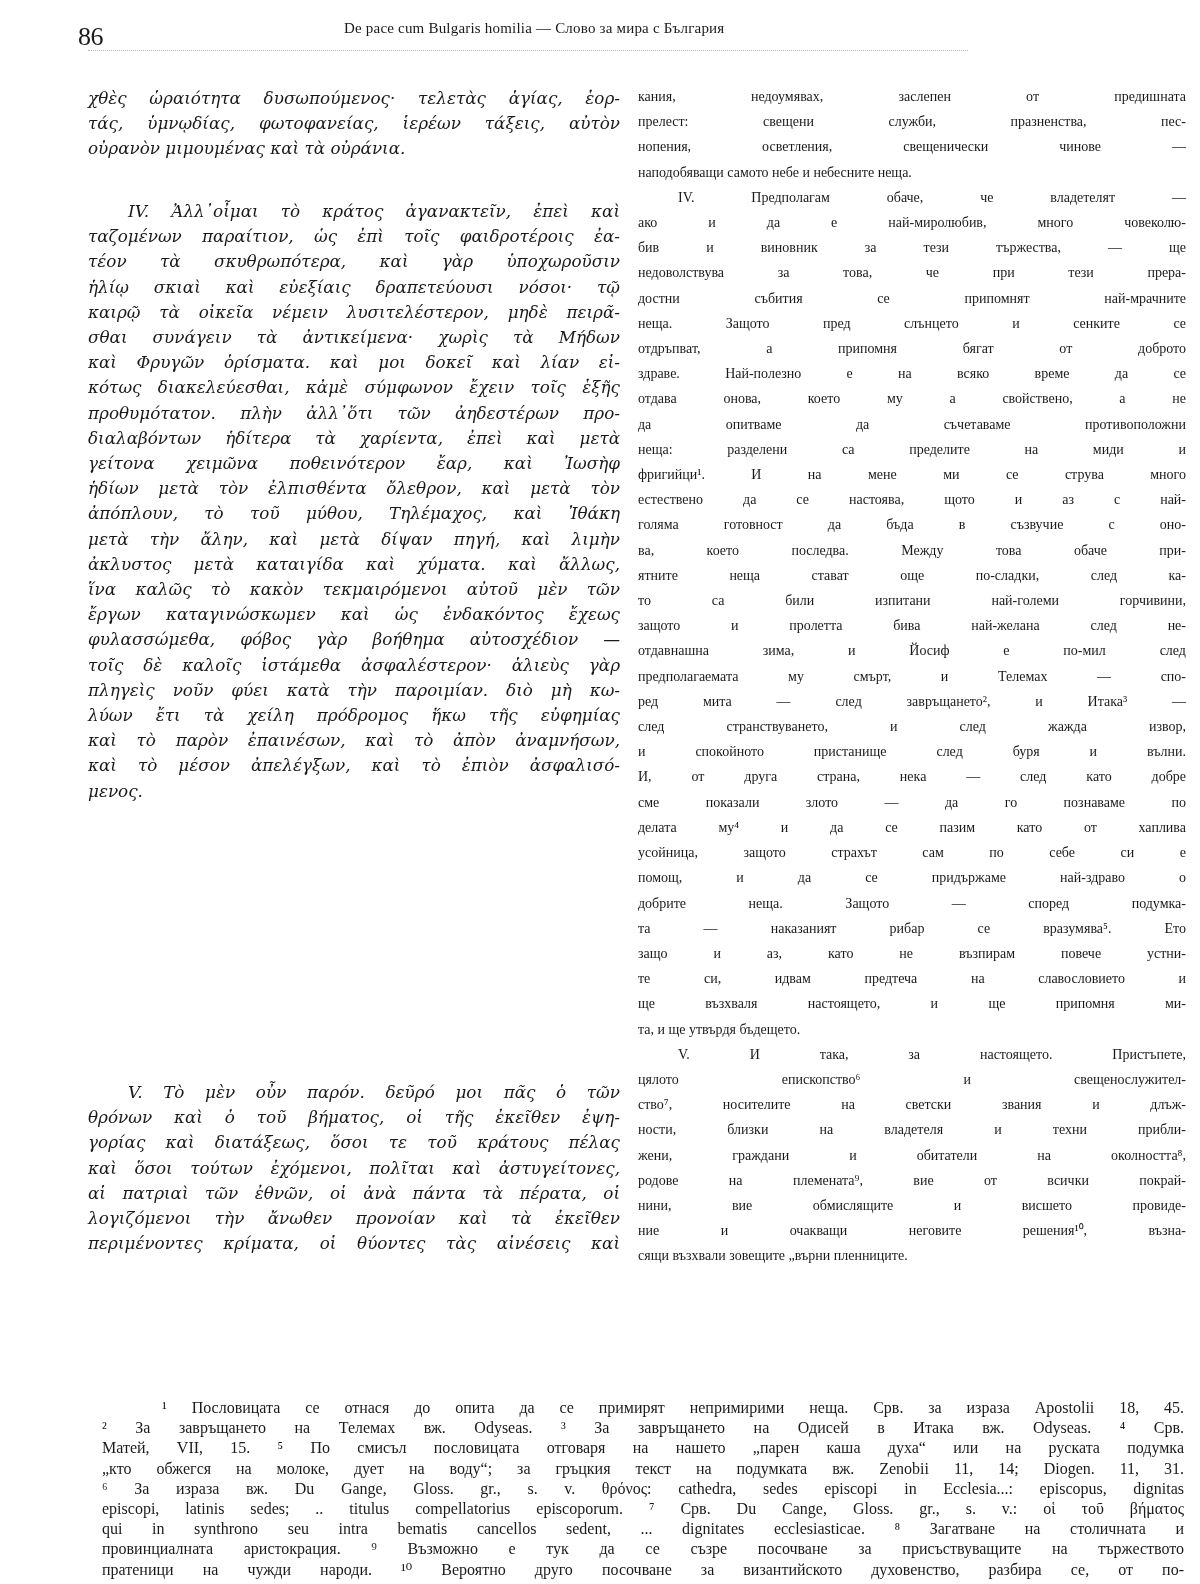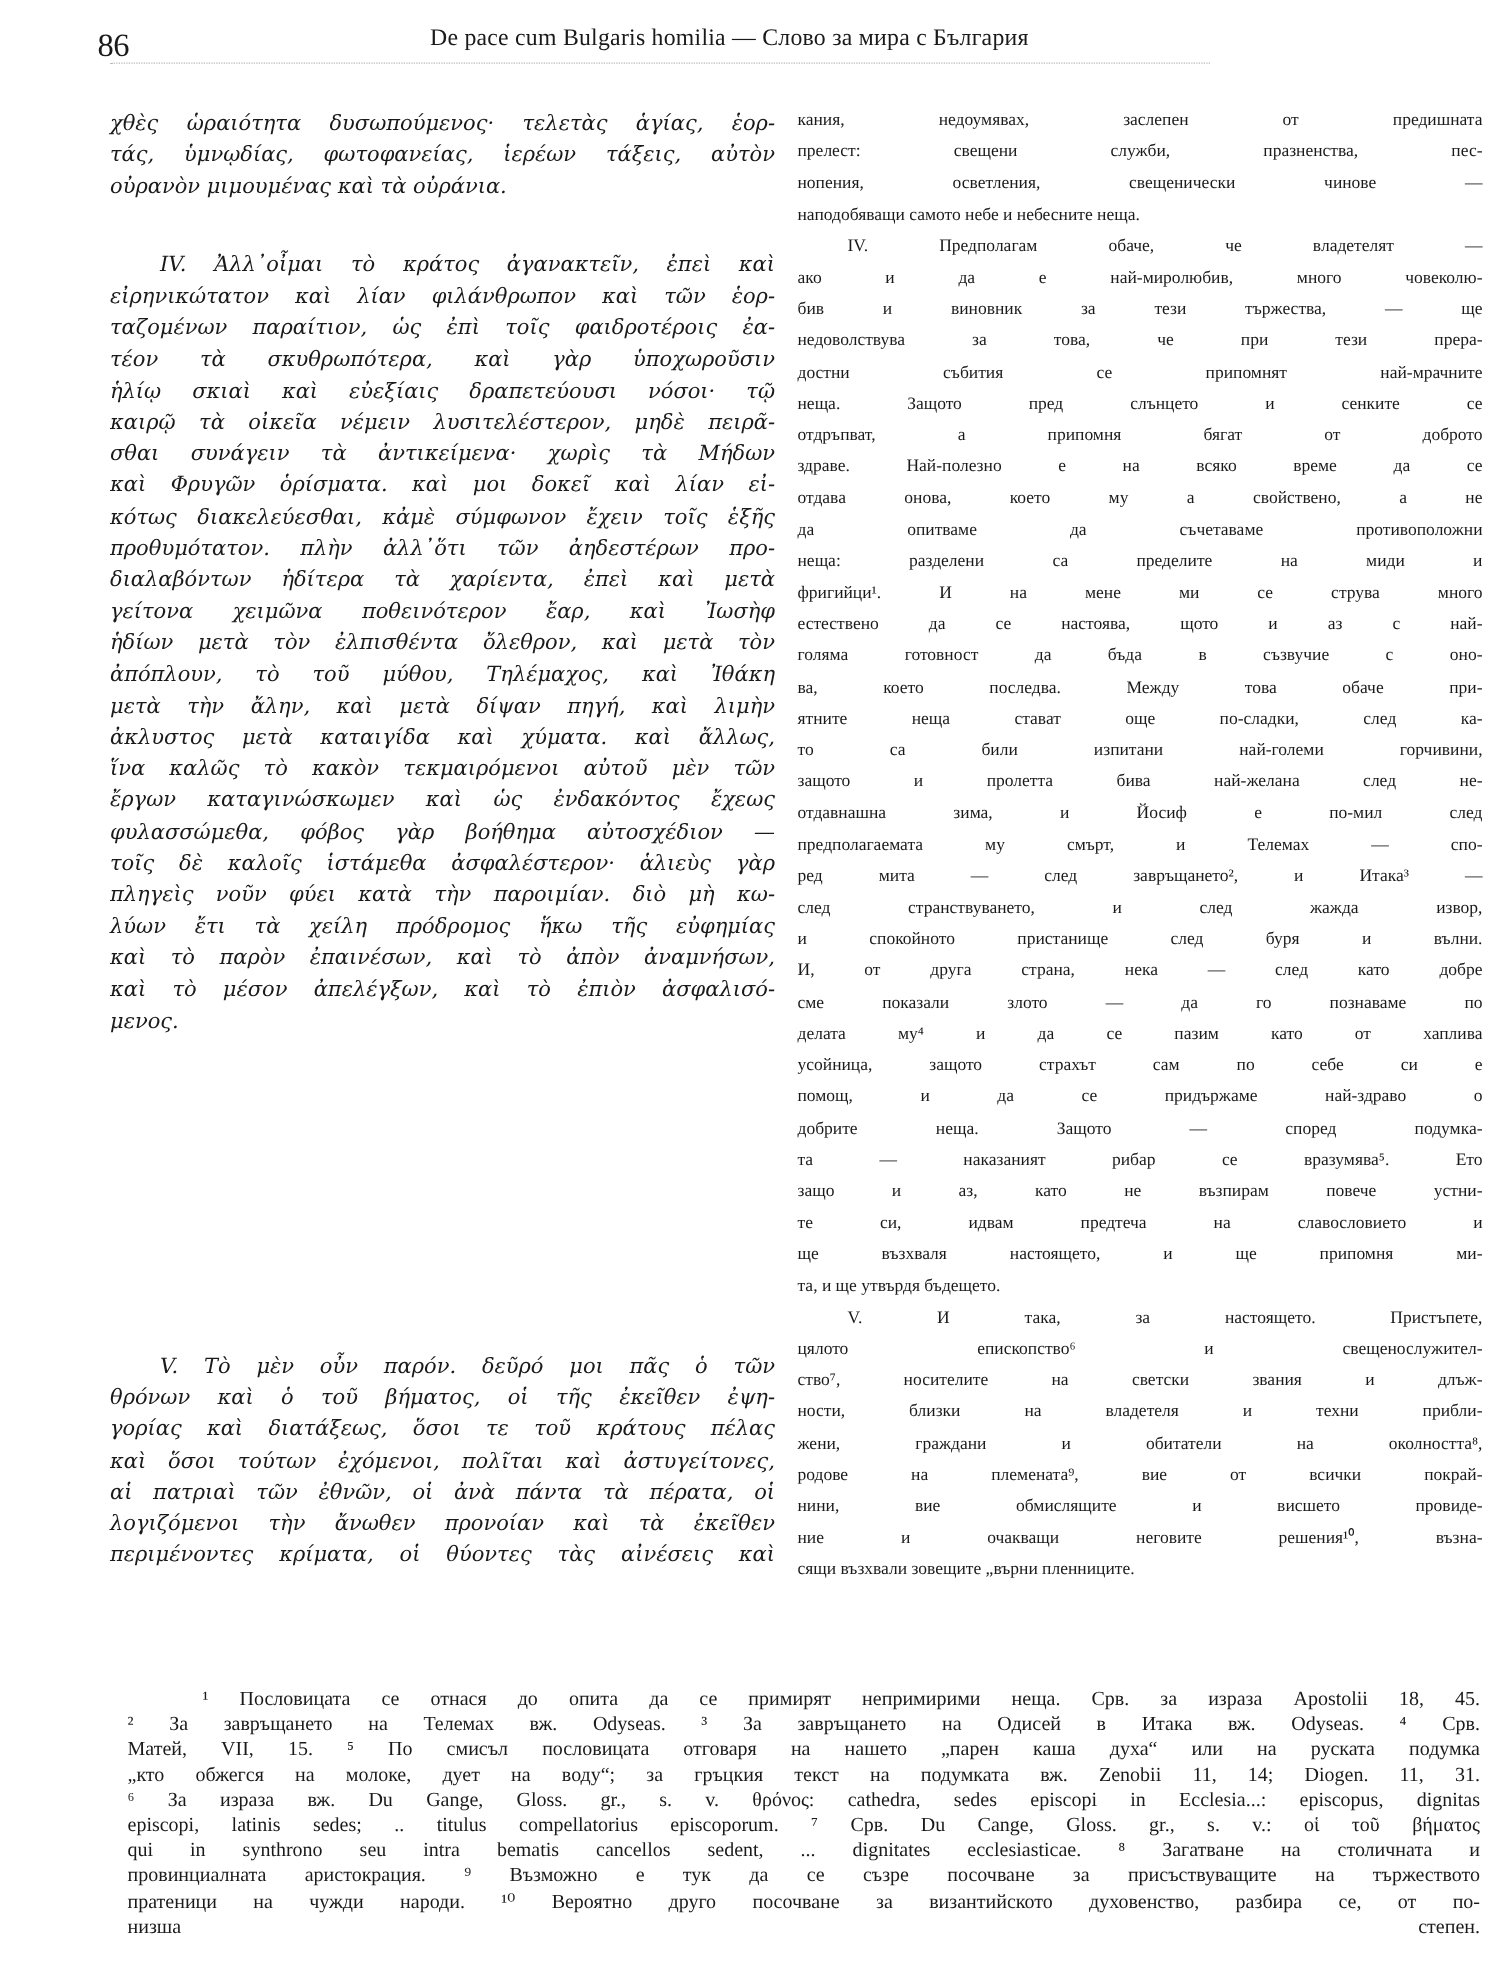--- a/index.html
+++ b/index.html
@@ -2,21 +2,21 @@
 <html><head>
 <meta charset="utf-8">
 <style>
   html, body { margin: 0; padding: 0; background: #ffffff; }
   body {
     width: 1200px; height: 1584px; position: relative; overflow: hidden;
     color: #1a1a1a; font-family: "Liberation Serif", "DejaVu Serif", serif;
   }
   .header { position: absolute; top: 14px; left: 78px; right: 20px; height: 40px; }
   .page-num { position: absolute; left: 0; top: 8px; font-size: 26px; letter-spacing: -0.5px; }
-  .running-title { position: absolute; left: 266px; top: 6px; font-size: 19px; letter-spacing: 0.2px; }
+  .running-title { position: absolute; left: 266px; top: 6px; font-size: 15px; letter-spacing: 0.2px; }
   .header-rule { position: absolute; top: 50px; left: 88px; width: 880px; border-top: 1px dotted #b8b8b8; }
 
   .col { position: absolute; font-size: 19.2px; line-height: 25.2px; }
   .gr { left: 88px; width: 532px; font-style: italic; font-family: "DejaVu Serif", serif; font-size: 16.8px; }
   .bg { left: 638px; width: 548px; font-family: "Liberation Serif", serif; font-size: 14px; }
   .line { display: block; white-space: nowrap; text-align: justify; text-align-last: justify; }
   .line.end { text-align-last: left; }
   .indent { padding-left: 40px; }
 
   .gr-block1 { top: 86px; }
@@ -36,21 +36,20 @@
 </div>
 <div class="header-rule"></div>
 
 <div class="col gr gr-block1" id="gr1">
     <span class="line">χθὲς ὡραιότητα δυσωπούμενος· τελετὰς ἁγίας, ἑορ-</span>
     <span class="line">τάς, ὑμνῳδίας, φωτοφανείας, ἱερέων τάξεις, αὐτὸν</span>
     <span class="line end">οὐρανὸν μιμουμένας καὶ τὰ οὐράνια.</span>
   </div>
 <div class="col gr gr-block2" id="gr2">
     <span class="line indent">IV. Ἀλλ᾽οἶμαι τὸ κράτος ἀγανακτεῖν, ἐπεὶ καὶ</span>
-    <span class="line">εἰρηνικώτατον καὶ λίαν φιλάνθρωπον καὶ τῶν ἑορ-</span>
     <span class="line">ταζομένων παραίτιον, ὡς ἐπὶ τοῖς φαιδροτέροις ἐα-</span>
     <span class="line">τέον τὰ σκυθρωπότερα, καὶ γὰρ ὑποχωροῦσιν</span>
     <span class="line">ἡλίῳ σκιαὶ καὶ εὐεξίαις δραπετεύουσι νόσοι· τῷ</span>
     <span class="line">καιρῷ τὰ οἰκεῖα νέμειν λυσιτελέστερον, μηδὲ πειρᾶ-</span>
     <span class="line">σθαι συνάγειν τὰ ἀντικείμενα· χωρὶς τὰ Μήδων</span>
     <span class="line">καὶ Φρυγῶν ὁρίσματα. καὶ μοι δοκεῖ καὶ λίαν εἰ-</span>
     <span class="line">κότως διακελεύεσθαι, κἀμὲ σύμφωνον ἔχειν τοῖς ἑξῆς</span>
     <span class="line">προθυμότατον. πλὴν ἀλλ᾽ὅτι τῶν ἀηδεστέρων προ-</span>
     <span class="line">διαλαβόντων ἡδίτερα τὰ χαρίεντα, ἐπεὶ καὶ μετὰ</span>
     <span class="line">γείτονα χειμῶνα ποθεινότερον ἔαρ, καὶ Ἰωσὴφ</span>
@@ -122,21 +121,21 @@
     <span class="line">ство⁷, носителите на светски звания и длъж-</span>
     <span class="line">ности, близки на владетеля и техни прибли-</span>
     <span class="line">жени, граждани и обитатели на околността⁸,</span>
     <span class="line">родове на племената⁹, вие от всички покрай-</span>
     <span class="line">нини, вие обмислящите и висшето провиде-</span>
     <span class="line">ние и очакващи неговите решения¹⁰, възна-</span>
     <span class="line end">сящи възхвали зовещите „върни пленниците.</span>
   </div>
 
 <div class="footnotes" id="fn">
-    <span class="line indent" style="padding-left: 60px;">¹ Пословицата се отнася до опита да се примирят непримирими неща. Срв. за израза Apostolii 18, 45.</span>
+    <span class="line indent" style="padding-left: 60px; margin-top: 48px;">¹ Пословицата се отнася до опита да се примирят непримирими неща. Срв. за израза Apostolii 18, 45.</span>
     <span class="line">² За завръщането на Телемах вж. Odyseas.      ³ За завръщането на Одисей в Итака вж. Odyseas.      ⁴ Срв.</span>
     <span class="line">Матей, VII, 15.      ⁵ По смисъл пословицата отговаря на нашето „парен каша духа“ или на руската подумка</span>
     <span class="line">„кто обжегся на молоке, дует на воду“; за гръцкия текст на подумката вж. Zenobii 11, 14; Diogen. 11, 31.</span>
     <span class="line">⁶ За израза вж. Du Gange, Gloss. gr., s. v. θρόνος: cathedra, sedes episcopi in Ecclesia...: episcopus, dignitas</span>
     <span class="line">episcopi, latinis sedes; .. titulus compellatorius episcoporum.      ⁷ Срв. Du Cange, Gloss. gr., s. v.: οἱ τοῦ βήματος</span>
     <span class="line">qui in synthrono seu intra bematis cancellos sedent, ... dignitates ecclesiasticae.      ⁸ Загатване на столичната и</span>
     <span class="line">провинциалната аристокрация.      ⁹ Възможно е тук да се съзре посочване за присъствуващите на тържеството</span>
     <span class="line">пратеници на чужди народи.      ¹⁰ Вероятно друго посочване за византийското духовенство, разбира се, от по-</span>
     <span class="line end">низша степен.</span>
   </div>

